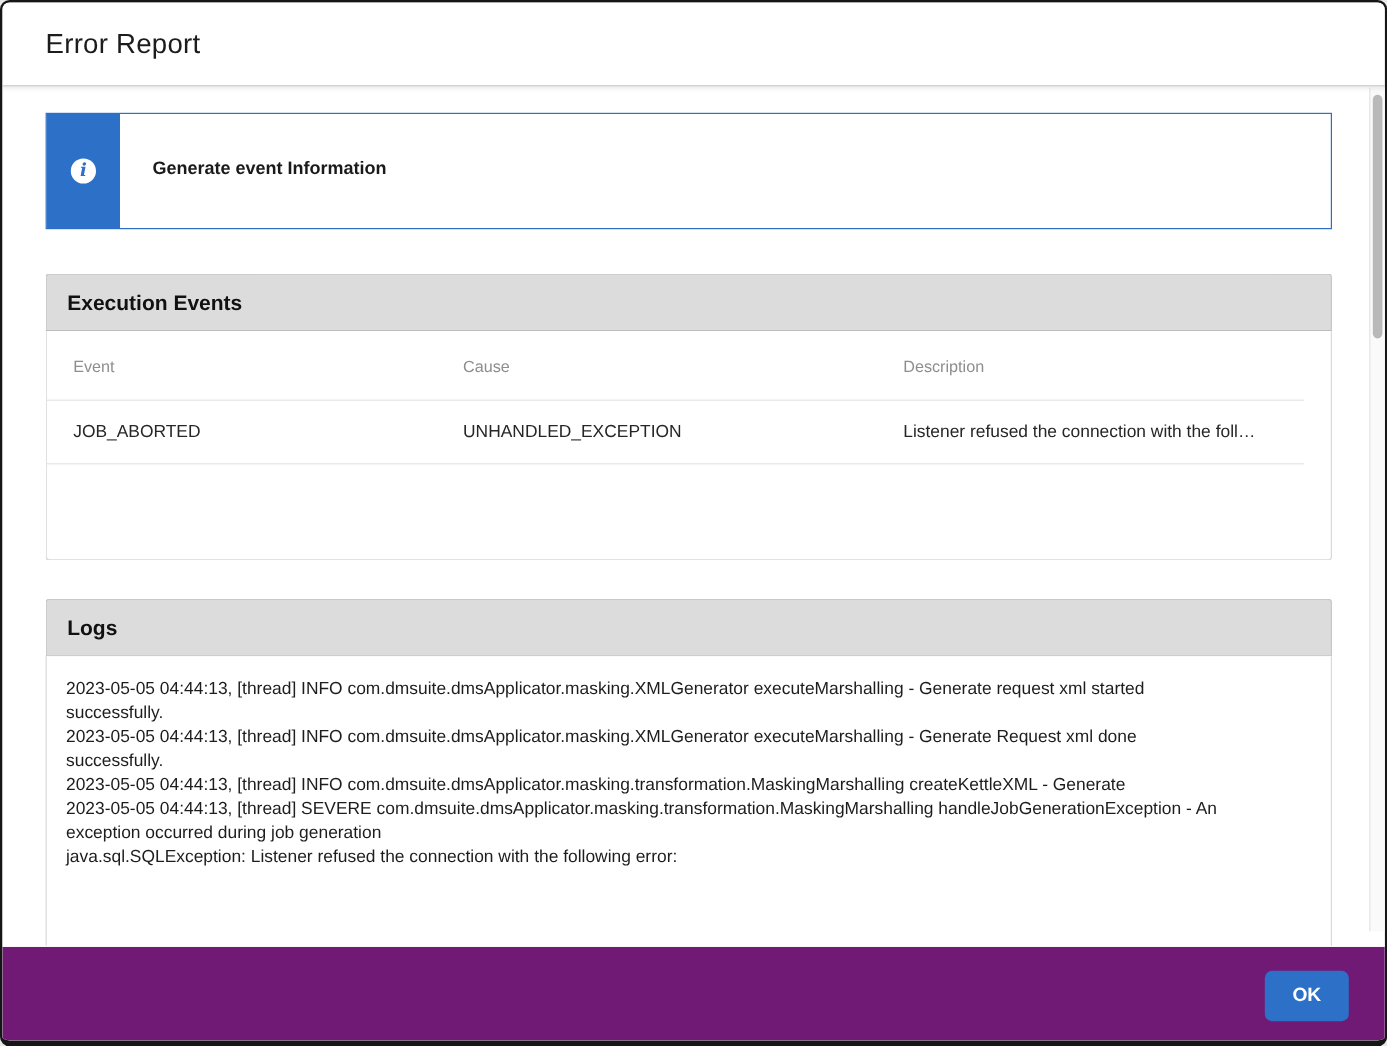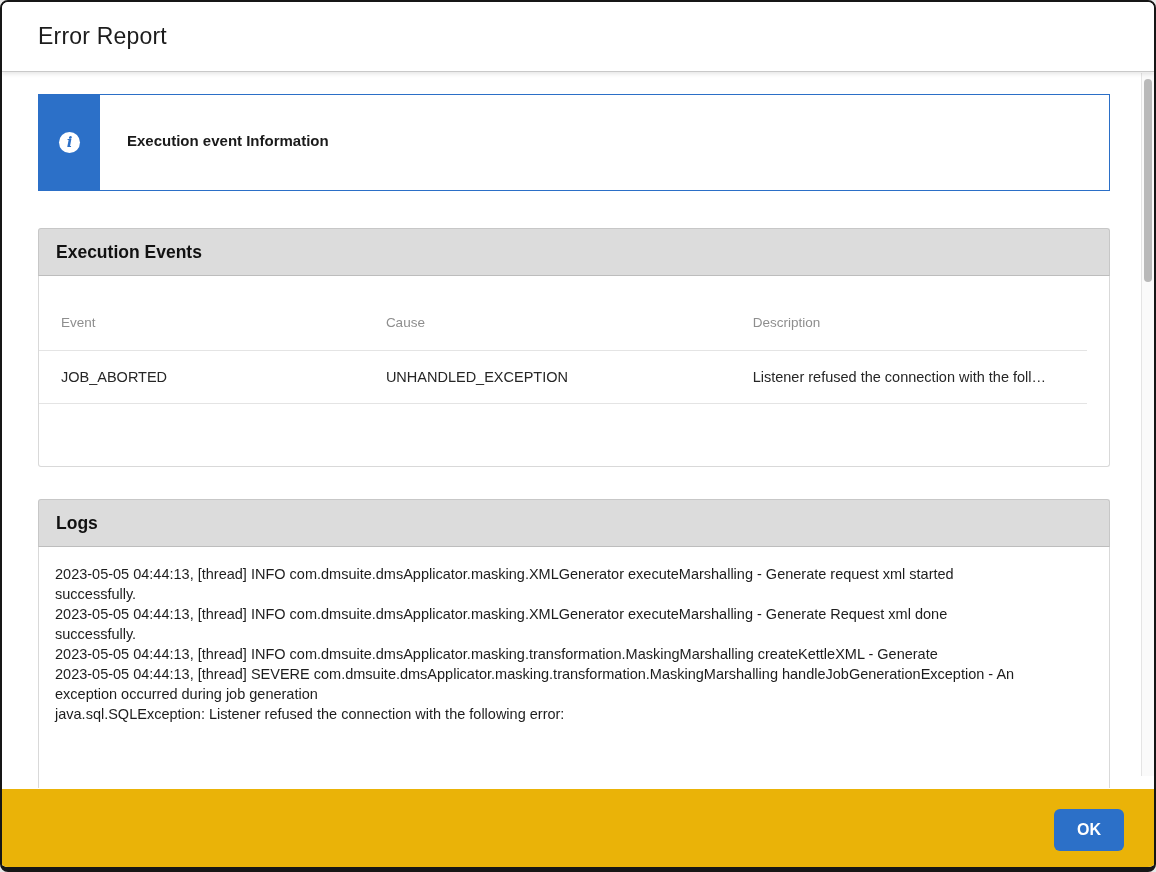--- a/index.html
+++ b/index.html
@@ -133,21 +133,21 @@
     color: #111111;
   }
   .panel-body {
     background: #ffffff;
     border: 1px solid #d9d9d9;
     border-top: none;
     border-radius: 0 0 3px 3px;
   }
   .events-body {
     height: 191px;
-    padding: 29px 22px 0 0;
+    padding: 12px 22px 0 0;
     overflow: hidden;
   }
   .events-table {
     width: 100%;
     border-collapse: collapse;
     table-layout: fixed;
   }
   .events-table th {
     text-align: left;
     font-size: 13.5px;
@@ -178,21 +178,21 @@
   .log-line {
     font-size: 14.5px;
     line-height: 20px;
     color: #1d1d1d;
     white-space: nowrap;
   }
 
   
   .footer {
     flex: 1;
-    background: #eab308;
+    background: #701a75;
     display: flex;
     justify-content: flex-end;
     align-items: flex-start;
     padding: 20px 30px 0 0;
   }
   .ok-button {
     width: 70px;
     height: 42px;
     background: #2c70c8;
     color: #ffffff;
@@ -214,21 +214,21 @@
   </header>
 
   <div class="dialog-body">
     <div class="content">
 
       <div class="info-banner">
         <div class="info-banner-accent">
           <span class="info-icon">i</span>
         </div>
         <div class="info-banner-text">
-          <div class="info-title">Execution event Information</div>
+          <div class="info-title">Generate event Information</div>
         </div>
       </div>
 
       <section>
         <div class="panel-header">Execution Events</div>
         <div class="panel-body events-body">
           <table class="events-table">
             <colgroup>
               <col style="width:31%">
               <col style="width:35%">

